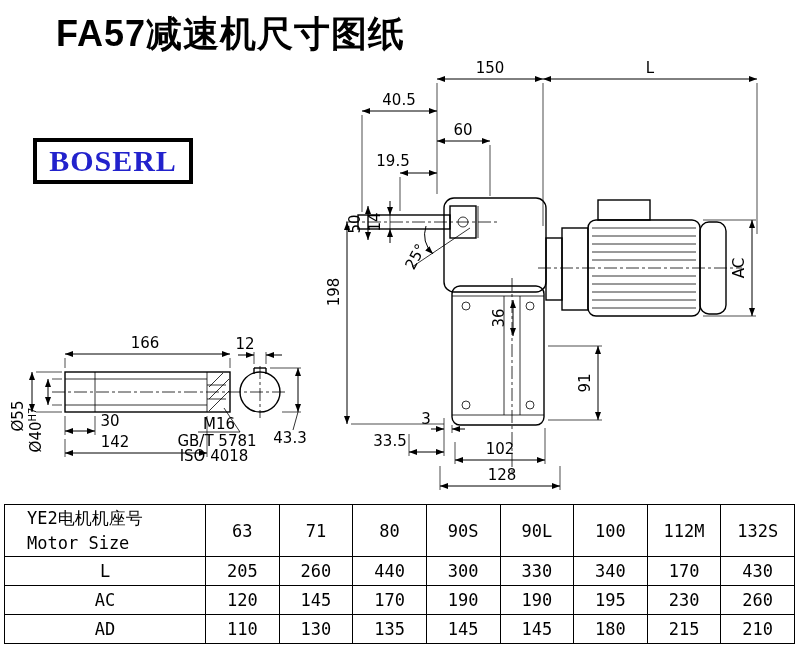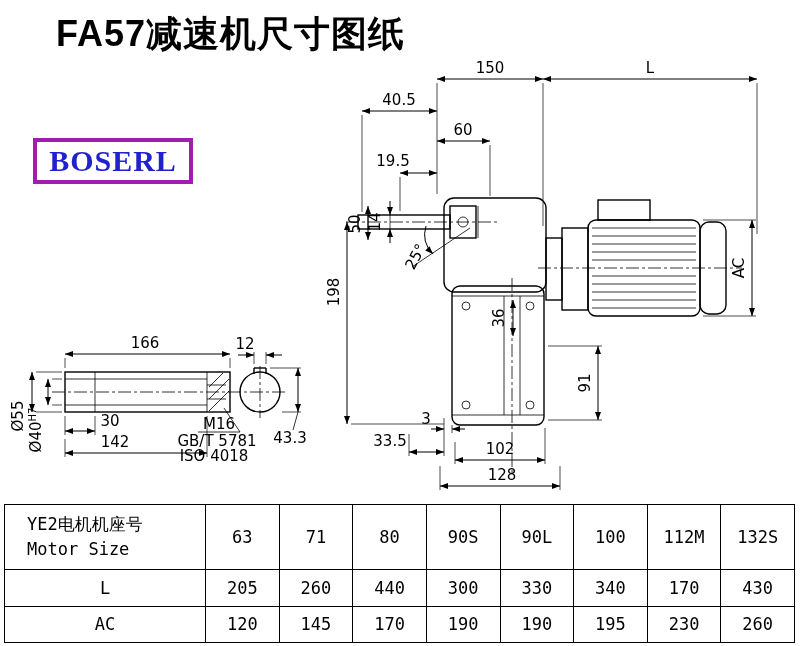--- a/index.html
+++ b/index.html
@@ -1,19 +1,19 @@
 <!DOCTYPE html>
 <html><head>
 <meta charset="utf-8">
 <style>
   html,body{margin:0;padding:0;}
   body{width:800px;height:646px;background:#ffffff;position:relative;overflow:hidden;
        font-family:"Liberation Sans",sans-serif;color:#000;}
   .title{position:absolute;left:56px;top:10px;font-size:36px;font-weight:bold;letter-spacing:1px;}
-  .logo{position:absolute;left:33px;top:138px;width:152px;height:38px;border:4px solid #a21caf;
+  .logo{position:absolute;left:33px;top:138px;width:152px;height:38px;border:4px solid #000000;
         background:#fff;display:flex;align-items:center;justify-content:center;}
   .logo span{font-family:"Liberation Serif",serif;font-weight:bold;font-size:30px;color:#2222cc;letter-spacing:1px;}
   svg.drawing{position:absolute;left:0;top:0;}
   .ol{fill:none;stroke:#000;stroke-width:1.4;}
   .tl{fill:none;stroke:#000;stroke-width:0.8;}
   .el{stroke:#000;stroke-width:0.7;}
   .cl{fill:none;stroke:#000;stroke-width:0.8;stroke-dasharray:13 3 3 3;}
   .dl{fill:none;stroke:#000;stroke-width:1;marker-start:url(#arr);marker-end:url(#arr);}
   .dle{fill:none;stroke:#000;stroke-width:1;marker-end:url(#arr);}
   .dls{fill:none;stroke:#000;stroke-width:1;marker-start:url(#arr);}
@@ -273,15 +273,26 @@
         <td>AC</td>
         <td>120</td>
         <td>145</td>
         <td>170</td>
         <td>190</td>
         <td>190</td>
         <td>195</td>
         <td>230</td>
         <td>260</td>
       </tr>
+      <tr style="height:29px">
+        <td>AD</td>
+        <td>110</td>
+        <td>130</td>
+        <td>135</td>
+        <td>145</td>
+        <td>145</td>
+        <td>180</td>
+        <td>215</td>
+        <td>210</td>
+      </tr>
     </tbody>
   </table>
 </div>
 
 </body></html>

